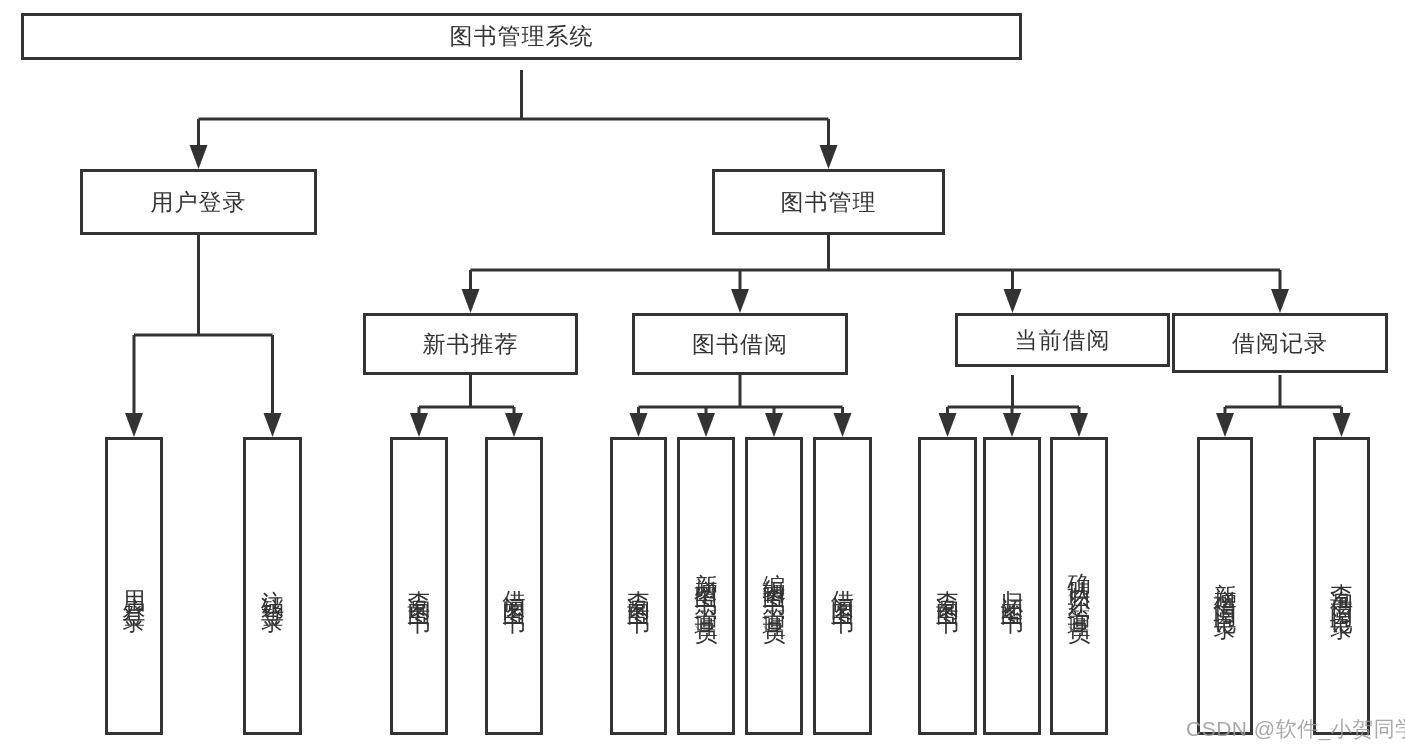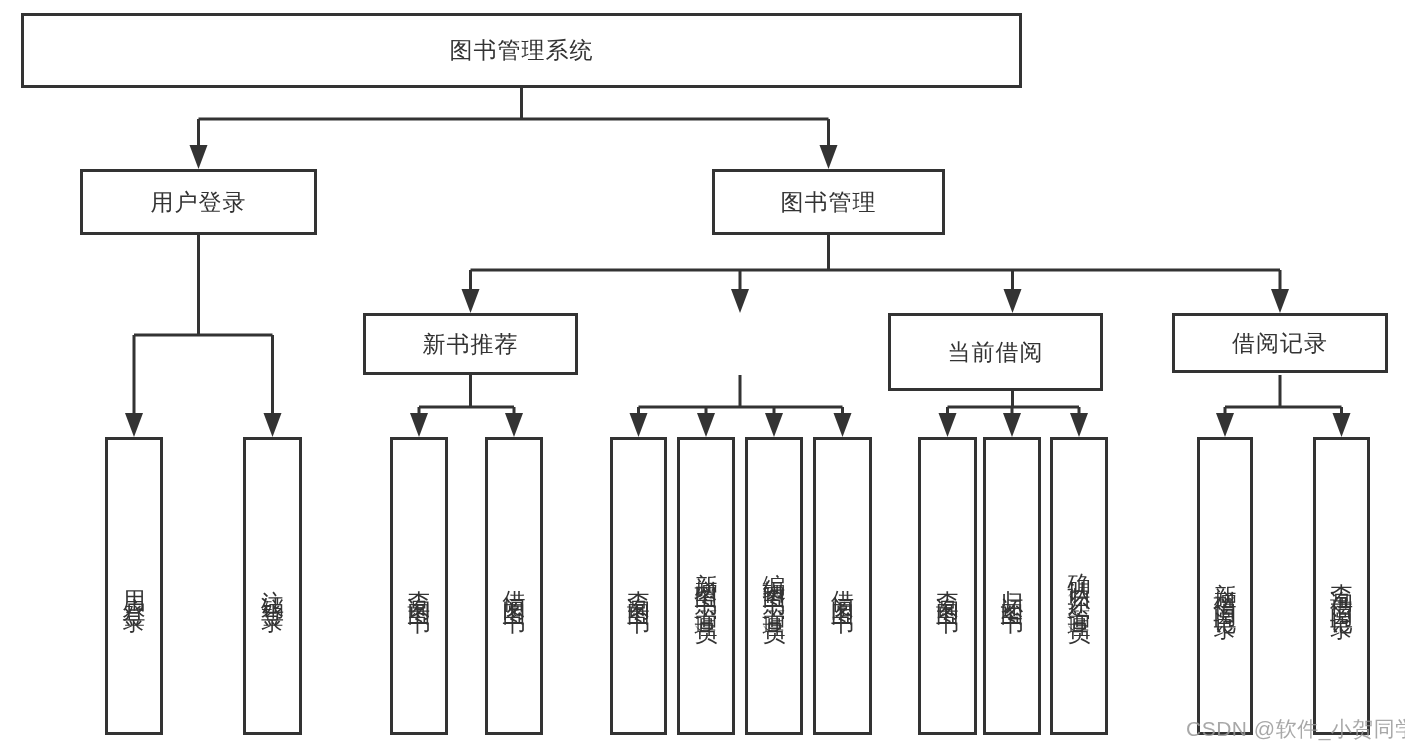--- a/index.html
+++ b/index.html
@@ -83,35 +83,38 @@
       <polygon points="765,413 783,413 774,437"></polygon>
       <polygon points="833.5,413 851.5,413 842.5,437"></polygon>
       <polygon points="938.5,413 956.5,413 947.5,437"></polygon>
       <polygon points="1003,413 1021,413 1012,437"></polygon>
       <polygon points="1070,413 1088,413 1079,437"></polygon>
       <polygon points="1216,413 1234,413 1225,437"></polygon>
       <polygon points="1332.5,413 1350.5,413 1341.5,437"></polygon>
     </g>
   </svg>
 
-  <div class="box" style="left:21px;top:13px;width:1001px;height:75px">
+  <div class="box" style="left:21px;top:13px;width:1001px;height:47px">
     <span class="hlabel">图书管理系统</span>
   </div>
 
   <div class="box" style="left:80px;top:169px;width:237px;height:66px">
     <span class="hlabel">用户登录</span>
   </div>
   <div class="box" style="left:363px;top:313px;width:215px;height:62px">
     <span class="hlabel">新书推荐</span>
   </div>
 
   <div class="box" style="left:712px;top:169px;width:233px;height:66px">
     <span class="hlabel">图书管理</span>
   </div>
-  <div class="box" style="left:888px;top:313px;width:215px;height:78px">
+  <div class="box" style="left:632px;top:313px;width:216px;height:62px">
+    <span class="hlabel">图书借阅</span>
+  </div>
+  <div class="box" style="left:955px;top:313px;width:215px;height:54px">
     <span class="hlabel">当前借阅</span>
   </div>
   <div class="box" style="left:1172px;top:313px;width:216px;height:60px">
     <span class="hlabel">借阅记录</span>
   </div>
 
   <div class="box" style="left:105px;top:437px;width:58px;height:298px">
     <span class="vlabel">用户登录</span>
   </div>
   <div class="box" style="left:243px;top:437px;width:59px;height:298px">

